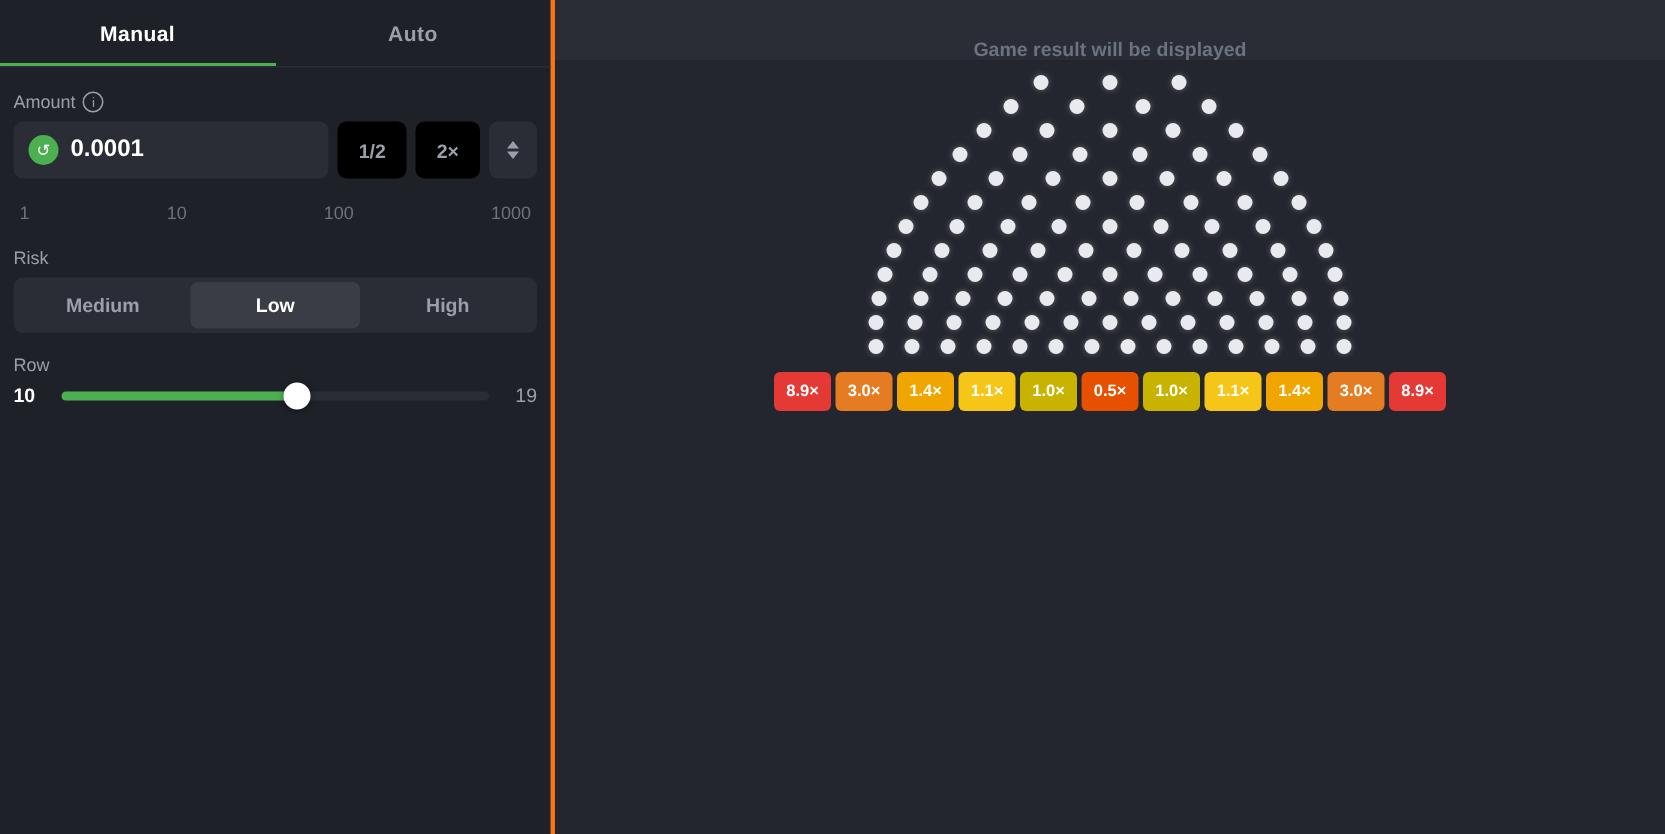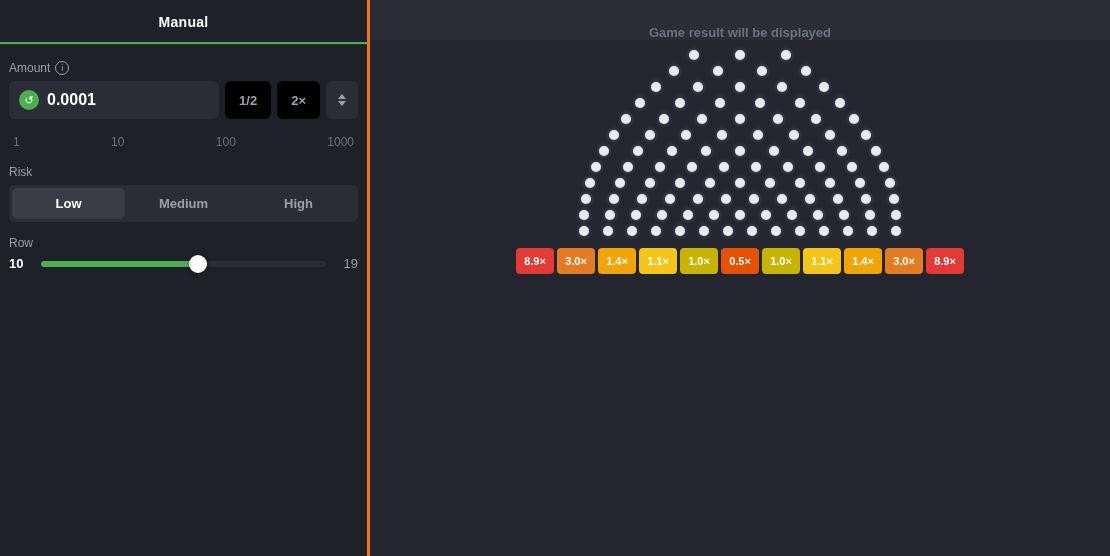--- a/index.html
+++ b/index.html
@@ -333,20 +333,21 @@
       padding: 0 4px;
     }
   </style>
 </head>
 <body>
 
 <div class="left-panel">
 
   <div class="tabs">
     <button class="tab active">Manual</button>
+    <button class="tab">Auto</button>
   </div>
 
   <div class="form-area">
 
     <div>
       <div class="field-label">
         <span>Amount</span>
         <span class="info-icon">i</span>
       </div>
       <div class="amount-row">
@@ -366,22 +367,22 @@
     <div class="quick-amounts">
       <button class="quick-btn">1</button>
       <button class="quick-btn">10</button>
       <button class="quick-btn">100</button>
       <button class="quick-btn">1000</button>
     </div>
 
     <div>
       <div class="field-label">Risk</div>
       <div class="risk-btns">
+        <button class="risk-btn">Medium</button>
         <button class="risk-btn active">Low</button>
-        <button class="risk-btn">Medium</button>
         <button class="risk-btn">High</button>
       </div>
     </div>
 
     <div>
       <div class="field-label">Row</div>
       <div class="row-slider-row">
         <span class="row-val">10</span>
         <div class="slider-track">
           <div class="slider-fill"></div>

